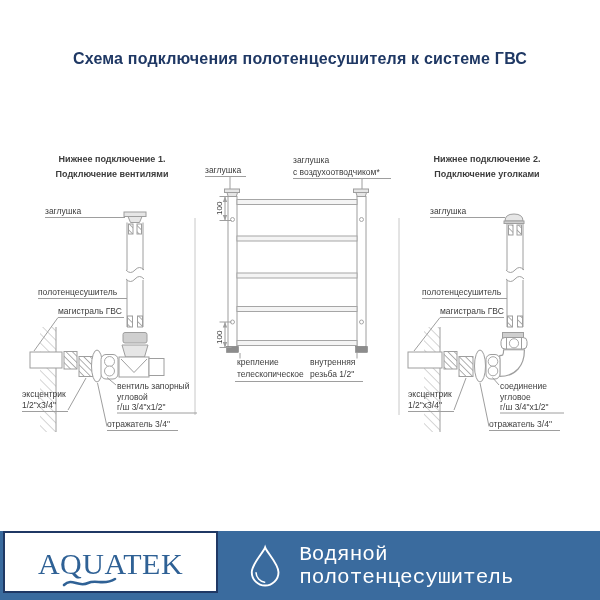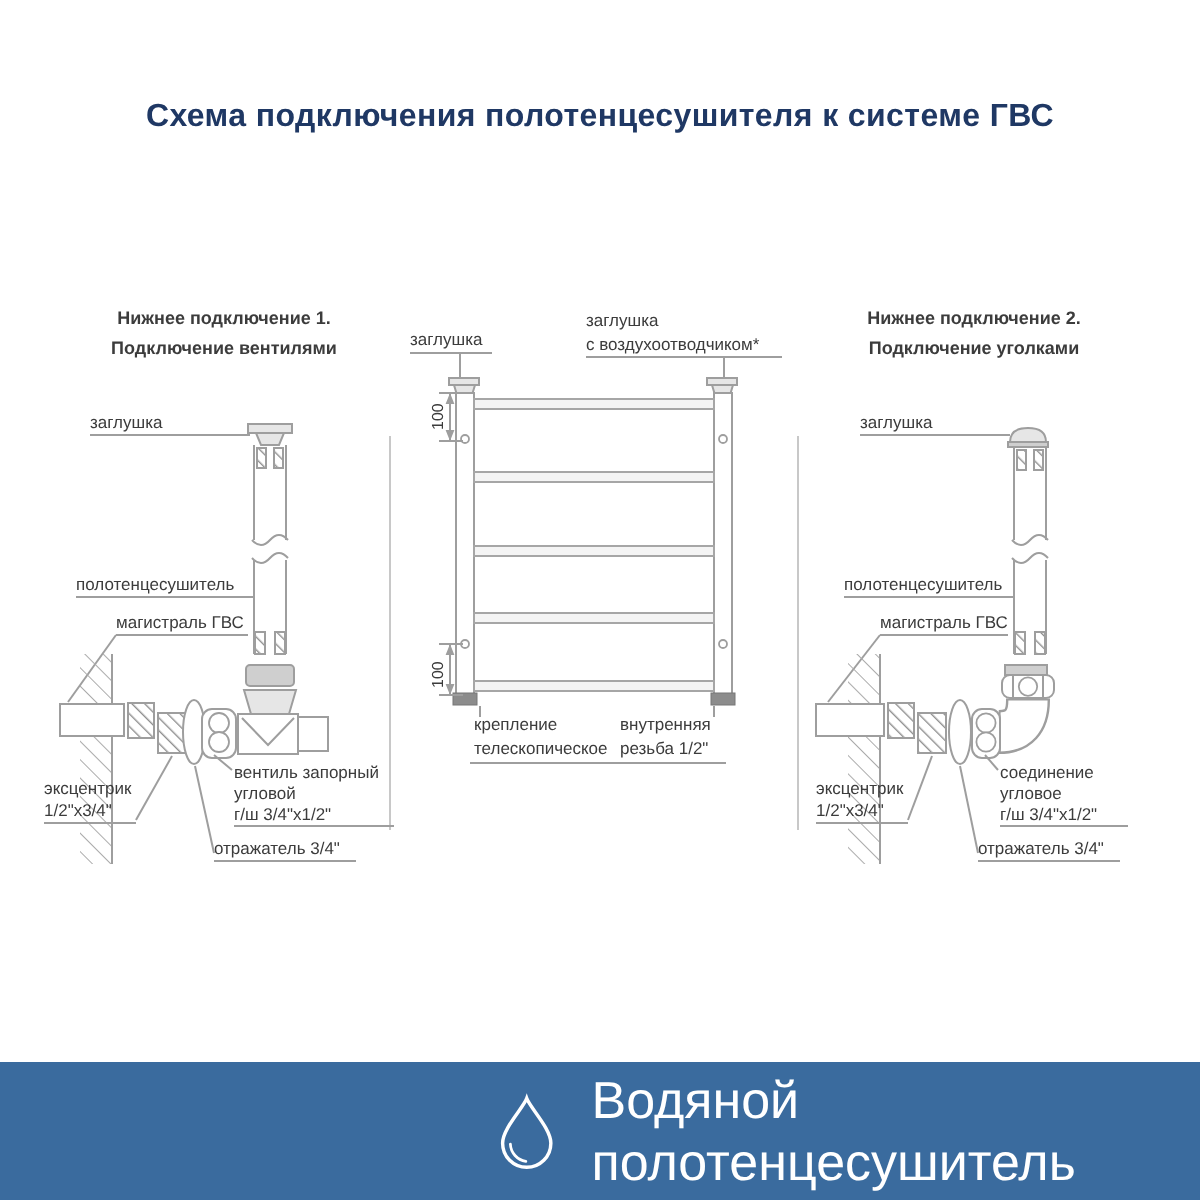--- a/index.html
+++ b/index.html
@@ -25,21 +25,21 @@
   .tube-out{stroke:#9E9E9E;stroke-width:22;fill:none;}
   .tube-in{stroke:#FFFFFF;stroke-width:19.6;fill:none;}
   .footer{position:absolute;left:0;top:531px;width:600px;height:69px;background:#3A6B9E;}
   .brand-box{position:absolute;left:3px;top:0;width:215px;height:62px;background:#fff;
              border:2px solid #1F3864;box-sizing:border-box;}
   .brand-text{position:absolute;left:0;top:16px;width:100%;text-align:center;
               font-family:"Liberation Serif",serif;font-size:30px;letter-spacing:0.5px;
               color:#2F6195;line-height:1;}
   .brand-wave{position:absolute;left:57px;top:43px;}
   .product{position:absolute;left:247px;top:0;height:69px;display:flex;align-items:center;
-           gap:16px;color:#ffffff;font-size:26px;}
+           gap:16px;color:#ffffff;font-size:21px;font-family:Liberation Mono, monospace;}
 </style>
 </head>
 <body>
 
 <div class="page">
 
   <h1 class="title">Схема подключения полотенцесушителя к системе ГВС</h1>
 
   <svg class="diagrams" width="600" height="600" viewBox="0 0 600 600">
     <defs>
@@ -250,20 +250,26 @@
       <line x1="408" y1="411.5" x2="454" y2="411.5" class="ln"></line>
       <path d="M454,410 L466,378" class="ln"></path>
 
       <text x="489" y="427" class="lbl">отражатель 3/4"</text>
       <line x1="489" y1="430.5" x2="560" y2="430.5" class="ln"></line>
       <path d="M489,426.5 L480,383" class="ln"></path>
     </g>
   </svg>
 
   <div class="footer">
+    <div class="brand-box">
+      <div class="brand-text">AQUATEK</div>
+      <svg class="brand-wave" width="56" height="13" viewBox="0 0 56 13">
+        <path d="M2,9 C10,1 16,12 26,7 C34,3 42,10 53,3" fill="none" stroke="#2F6195" stroke-width="2.6" stroke-linecap="round"></path>
+      </svg>
+    </div>
     <div class="product">
       <svg width="38" height="44" viewBox="0 0 38 44">
         <path d="M19,2.5 C17,8 5,20 5,28.5 a14,14 0 0 0 28,0 C33,20 21,8 19,2.5 Z" fill="none" stroke="#ffffff" stroke-width="2"></path>
         <path d="M9.5,29 a10.5,10.5 0 0 0 9,10" fill="none" stroke="#ffffff" stroke-width="1.6" stroke-linecap="round"></path>
       </svg>
       <span>Водяной полотенцесушитель</span>
     </div>
   </div>
 
 </div>

